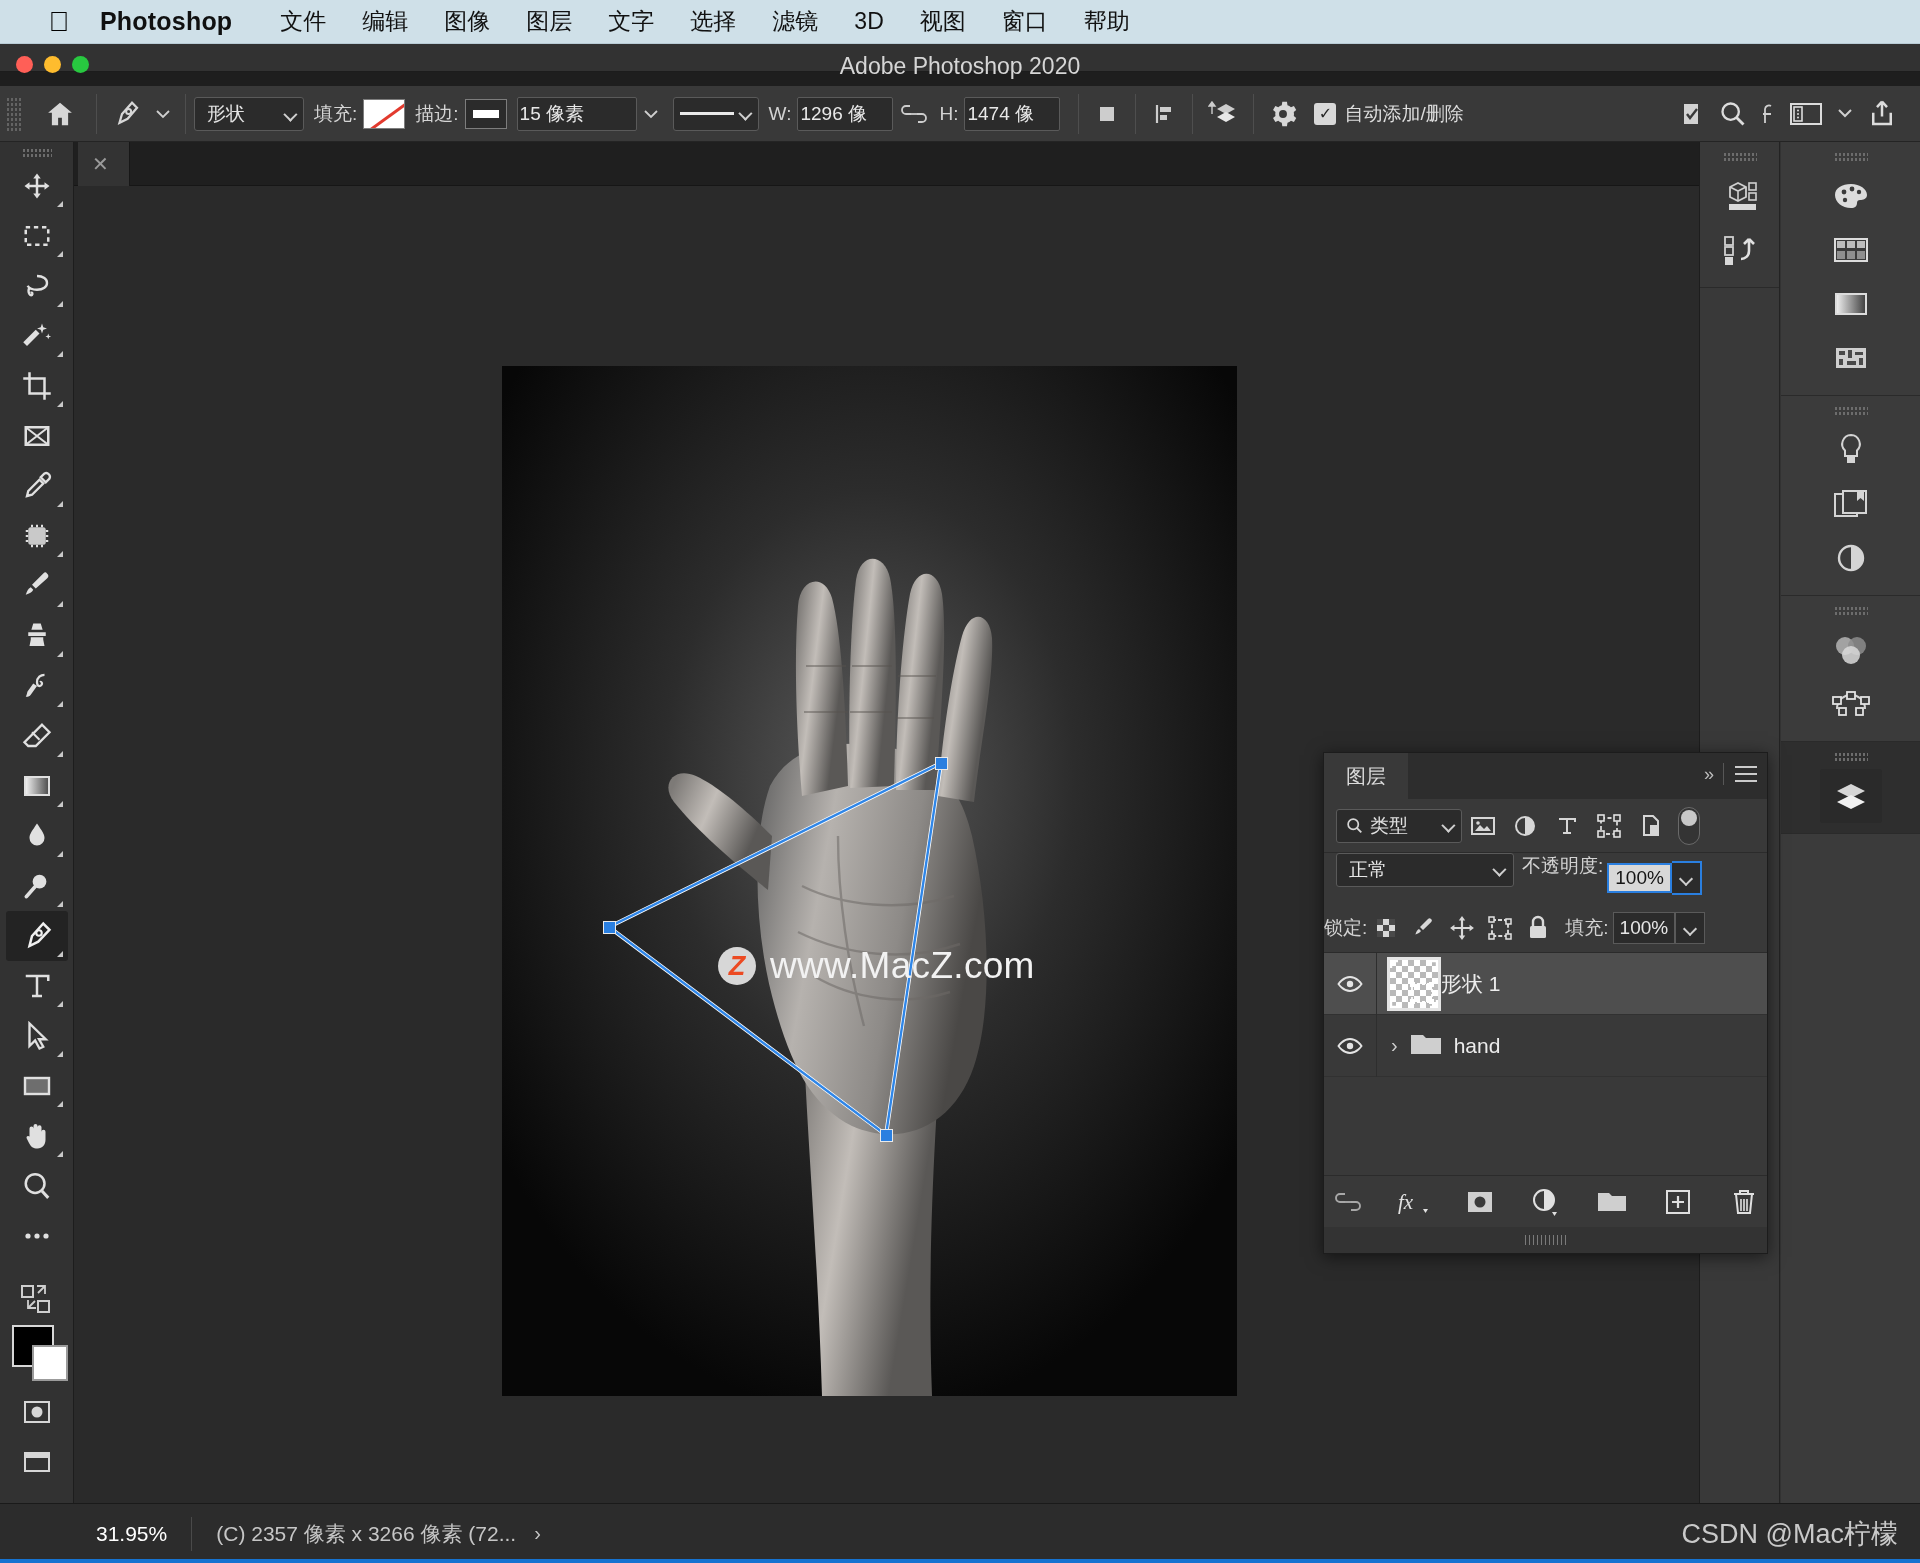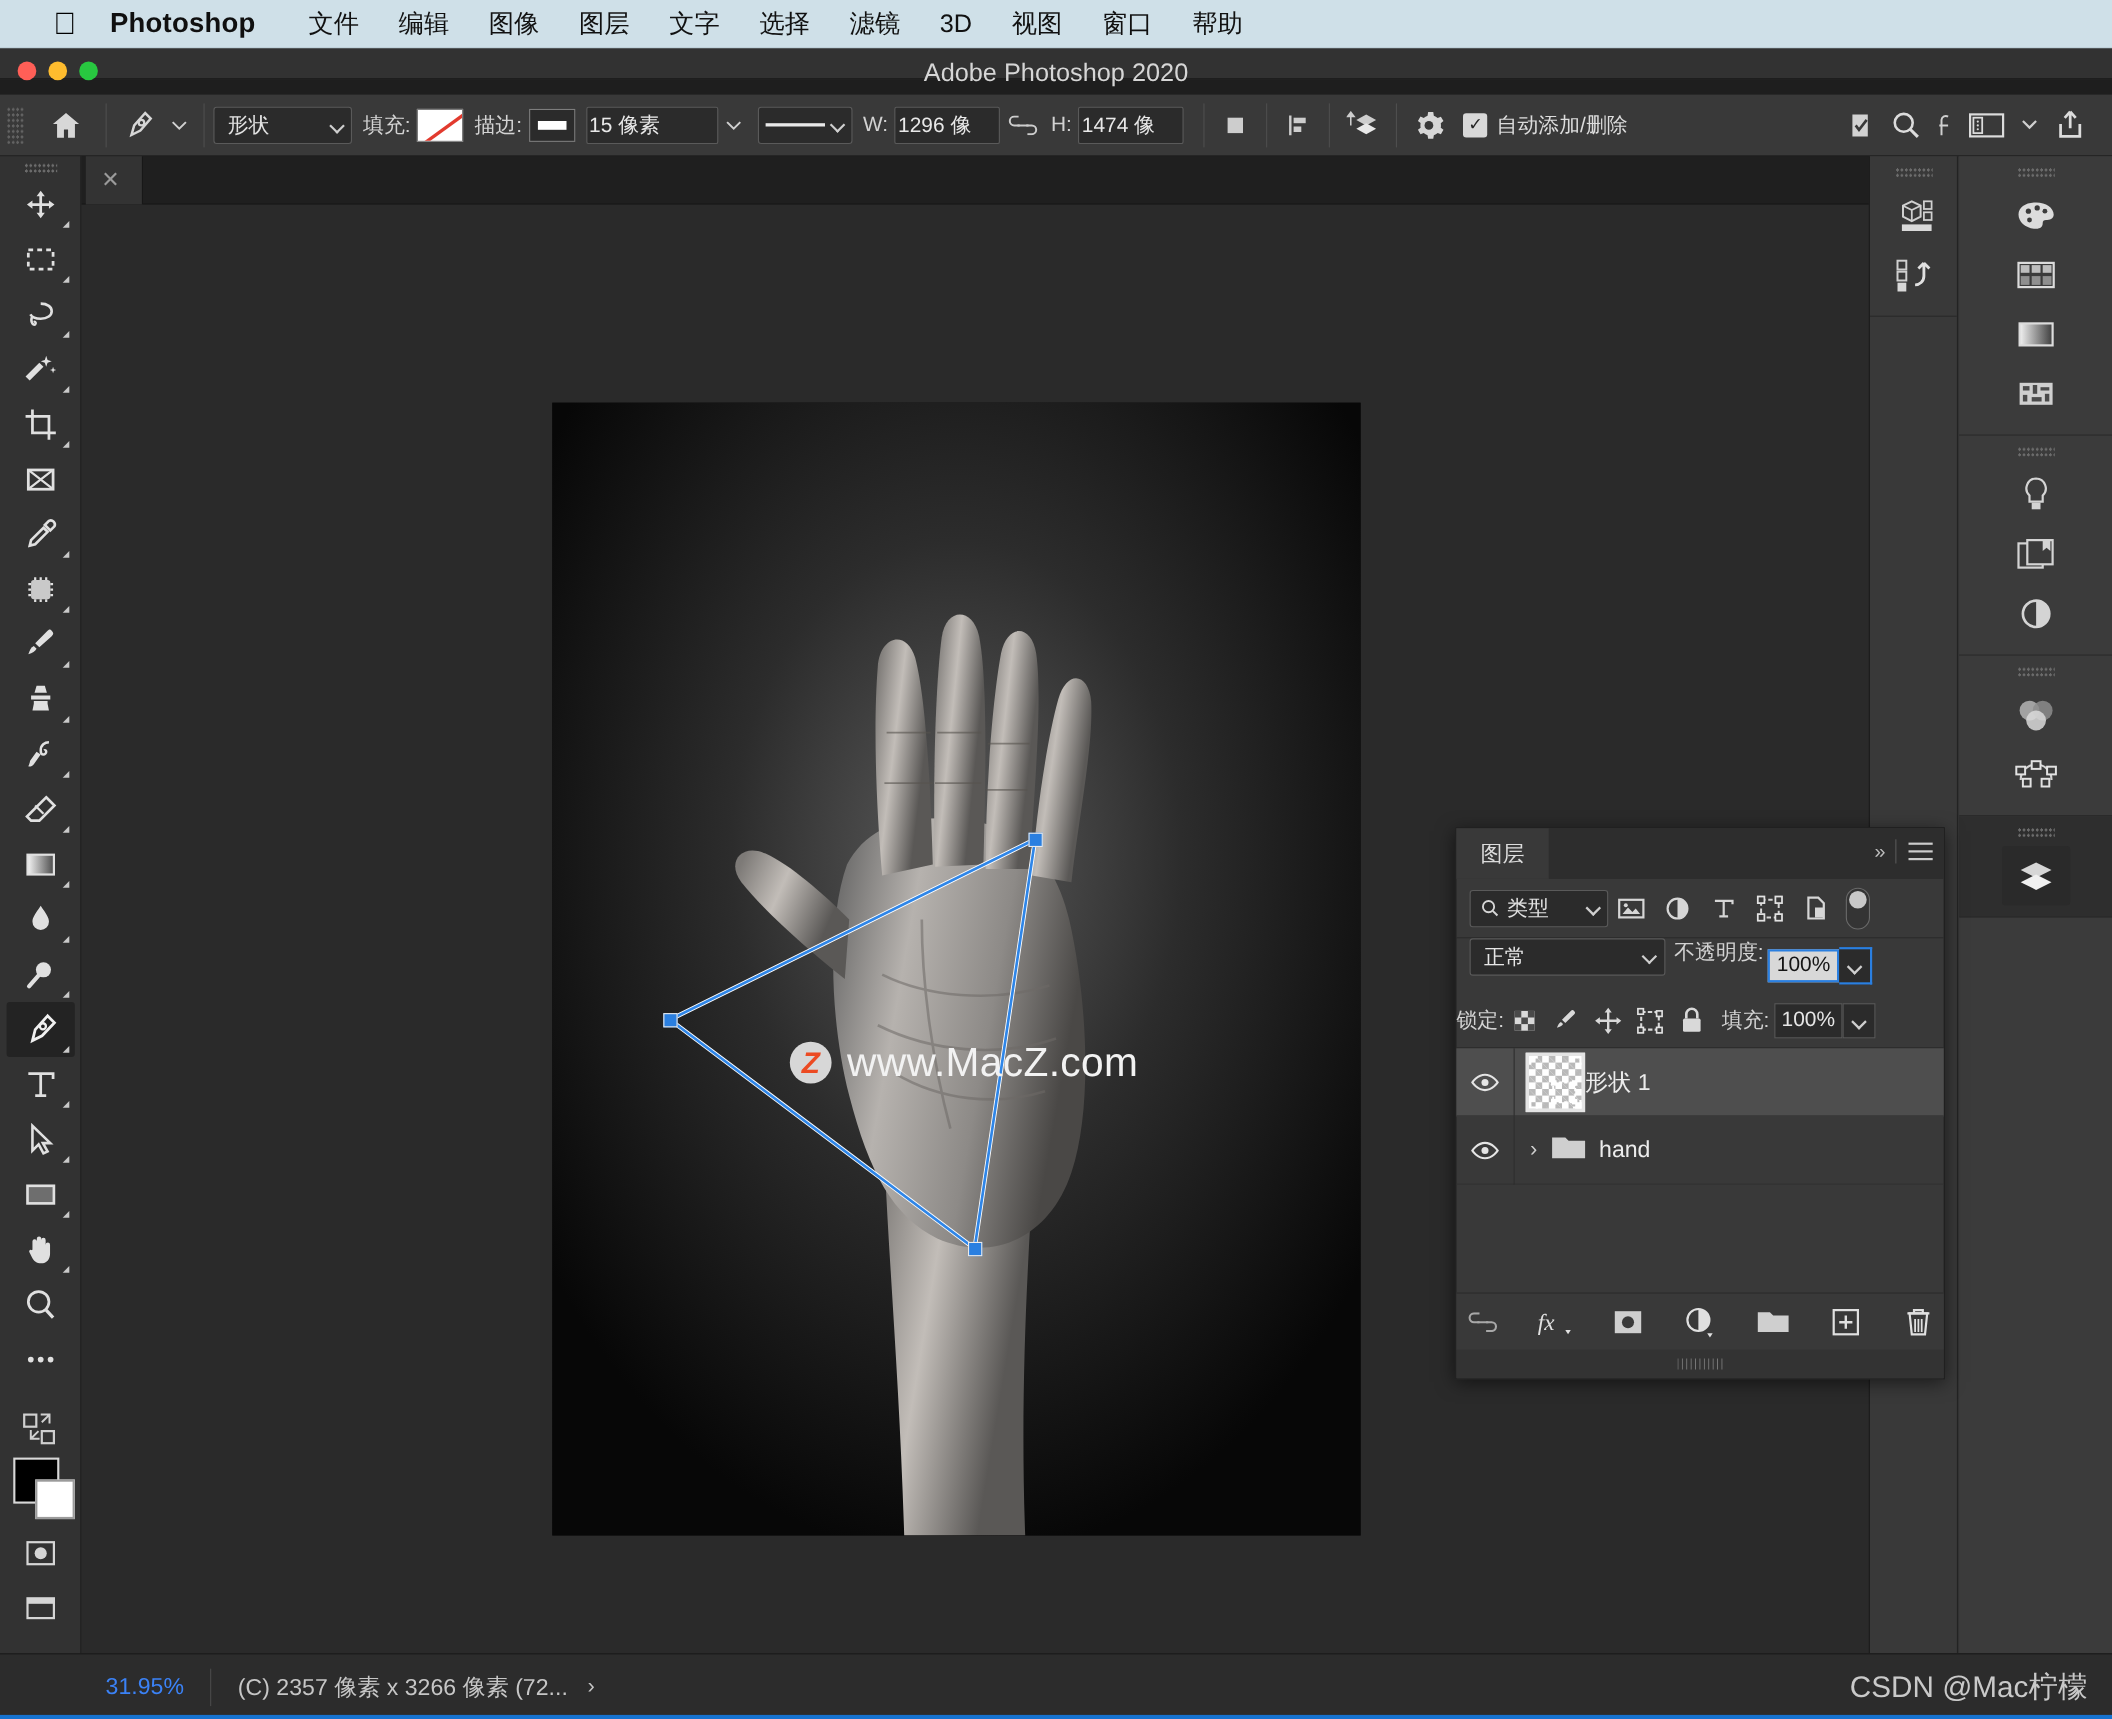--- a/index.html
+++ b/index.html
@@ -327,21 +327,21 @@
     background-image: linear-gradient(90deg, #7a7a7a 1px, transparent 1px);
     background-size: 4px 10px;
   }
 
   
   .statusbar {
     position: absolute; left: 0; bottom: 0; width: 1920px; height: 60px;
     background: #2c2c2c; border-top: 1px solid #1a1a1a;
     display: flex; align-items: center;
   }
-  .sb-zoom { color: #3b82f6; font-size: 21px; margin-left: 96px; }
+  .sb-zoom { color: #ffffff; font-size: 21px; margin-left: 96px; }
   .sb-sep { width: 1px; height: 34px; background: #4a4a4a; margin-left: 24px; }
   .sb-info { color: #c6c6c6; font-size: 21px; margin-left: 24px; }
   .sb-arrow { color: #c6c6c6; font-size: 20px; margin-left: 18px; }
   .sb-credit { position: absolute; right: 22px; color: #c9c9c9; font-size: 27px; }
   .bottom-accent { position: absolute; left: 0; bottom: 0; width: 1920px; height: 4px; background: #1673d1; }
 </style>
 </head>
 <body>
 
 <div id="root">
@@ -384,21 +384,21 @@
         <path d="M16 3 8 12l-2 7 6.5-3.2L20 7z" fill="none" stroke="#d7d7d7" stroke-width="1.8"></path>
         <circle cx="13.3" cy="10" r="2" fill="none" stroke="#d7d7d7" stroke-width="1.6"></circle>
       </svg>
     </div>
     <div class="obtn" style="min-width:22px;">
       <svg width="14" height="10" viewBox="0 0 14 10">
           <path d="M1 2 7 8 13 2" fill="none" stroke="#cfcfcf" stroke-width="1.8"></path>
         </svg>
     </div>
     <div class="vsep"></div>
-    <div class="select" style="width:126px;">形状</div>
+    <div class="select" style="width:110px;">形状</div>
     <div class="opt-label">填充:</div>
     <div class="swatch-fill"></div>
     <div class="opt-label">描边:</div>
     <div class="swatch-stroke">
         <i></i>
       </div>
     <div class="num-field" style="margin-left:10px; width:120px;">15 像素</div>
     <div class="obtn" style="min-width:22px;">
       <svg width="14" height="10" viewBox="0 0 14 10">
           <path d="M1 2 7 8 13 2" fill="none" stroke="#cfcfcf" stroke-width="1.8"></path>

